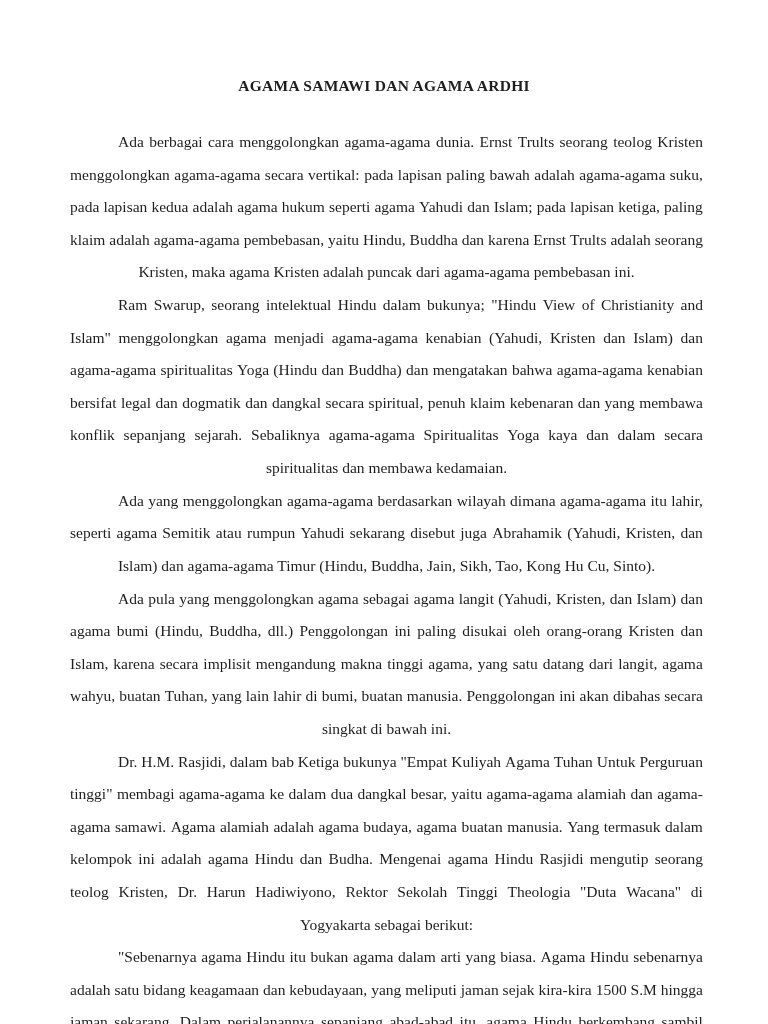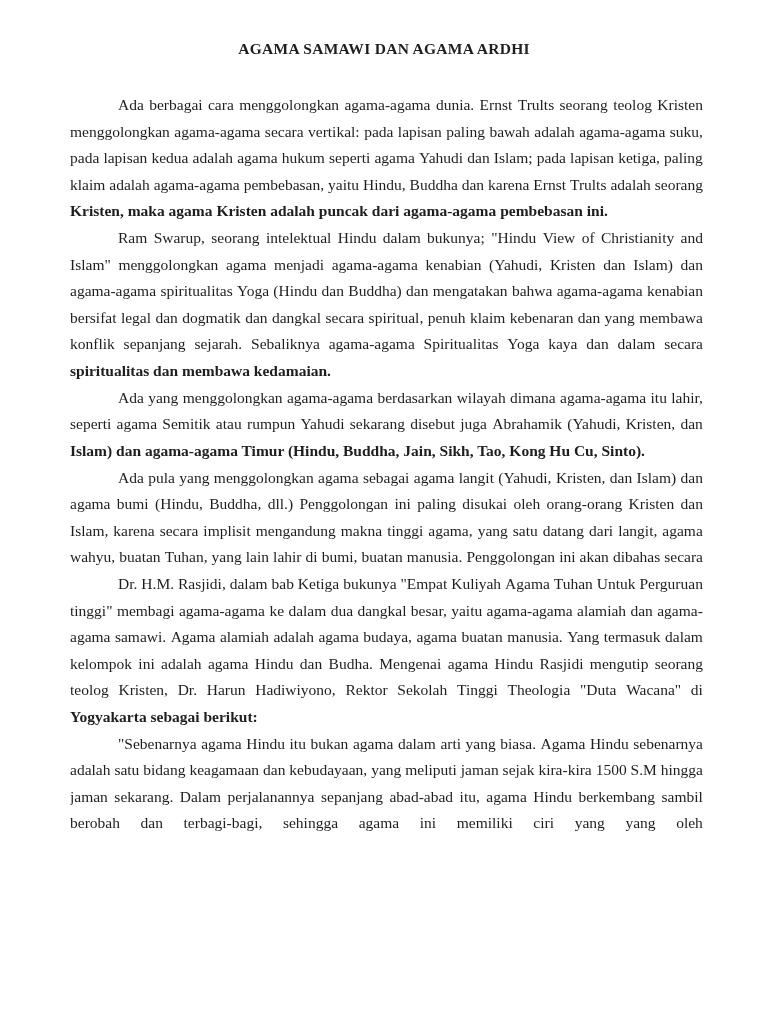--- a/index.html
+++ b/index.html
@@ -11,45 +11,45 @@
   }
   .page {
     position: relative;
     width: 768px;
     height: 1024px;
     background: #ffffff;
     font-family: "Liberation Serif", "DejaVu Serif", serif;
     color: #1e1e1e;
   }
   .doc-title {
-    padding-top: 39px;
+    padding-top: 76px;
     text-align: center;
     font-weight: 700;
     font-size: 15.5px;
     letter-spacing: 0.3px;
     line-height: 20px;
   }
   .doc-body {
     margin: 33px 65px 0 70px;
     font-size: 15.5px;
   }
   .para { margin: 0; }
   .line {
     height: 26.62px;
     line-height: 26.62px;
     display: flex;
     justify-content: space-between;
     white-space: nowrap;
     overflow: hidden;
+    margin-top: 6px;
   }
   .line.first { padding-left: 48px; }
   .line.natural {
     display: block;
-    text-align: left;
-    font-weight: bold;
+    text-align: center;
   }
 </style>
 </head>
 <body style="background: rgb(255, 255, 255);">
 
 <div class="page" style="color: rgb(30, 30, 30);">
   <div class="doc-title">AGAMA SAMAWI DAN AGAMA ARDHI</div>
   <div class="doc-body">
       <div class="para">
         <div class="line first">
@@ -271,20 +271,21 @@
           <span>di</span>
           <span>bumi,</span>
           <span>buatan</span>
           <span>manusia.</span>
           <span>Penggolongan</span>
           <span>ini</span>
           <span>akan</span>
           <span>dibahas</span>
           <span>secara</span>
         </div>
+        <div class="line natural">singkat di bawah ini.</div>
       </div>
       <div class="para">
         <div class="line first">
           <span>Dr.</span>
           <span>H.M.</span>
           <span>Rasjidi,</span>
           <span>dalam</span>
           <span>bab</span>
           <span>Ketiga</span>
           <span>bukunya</span>

